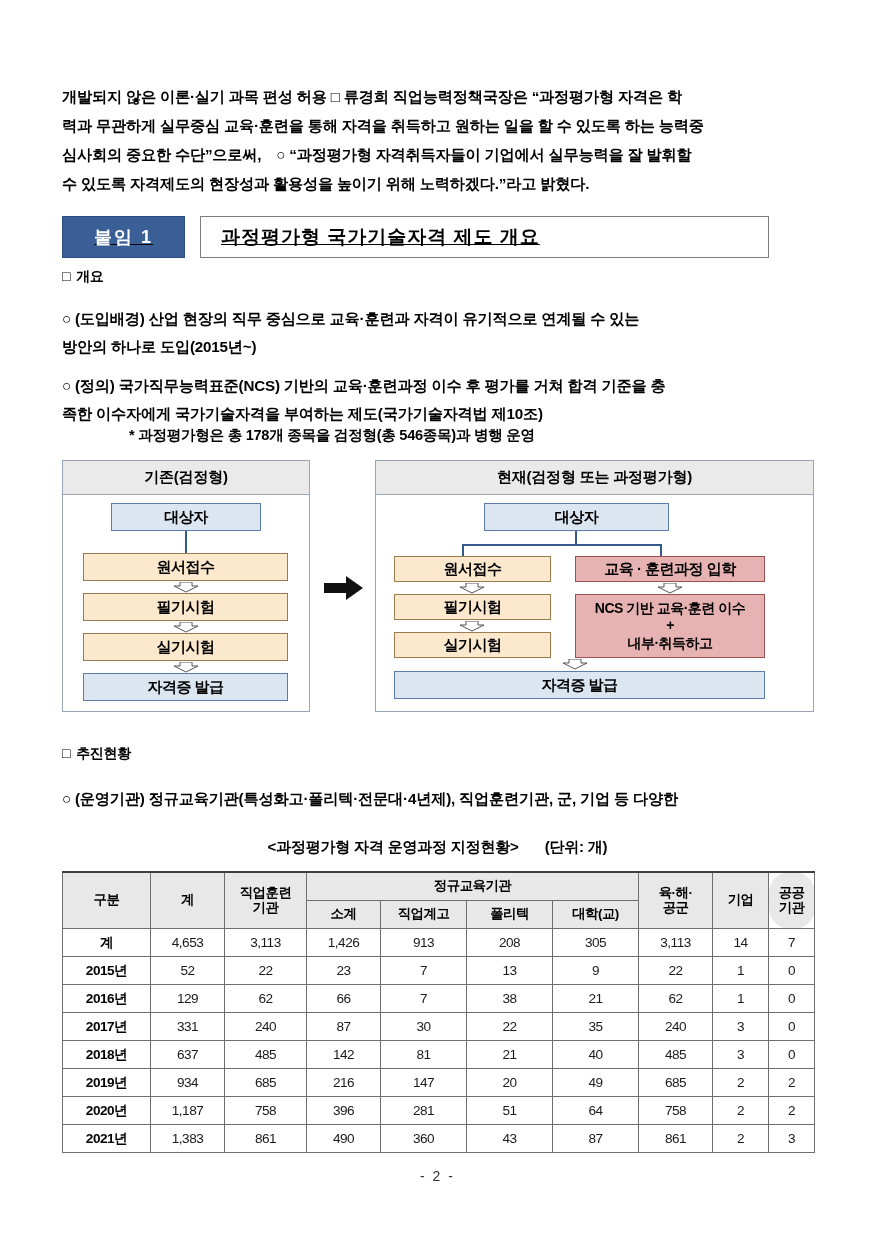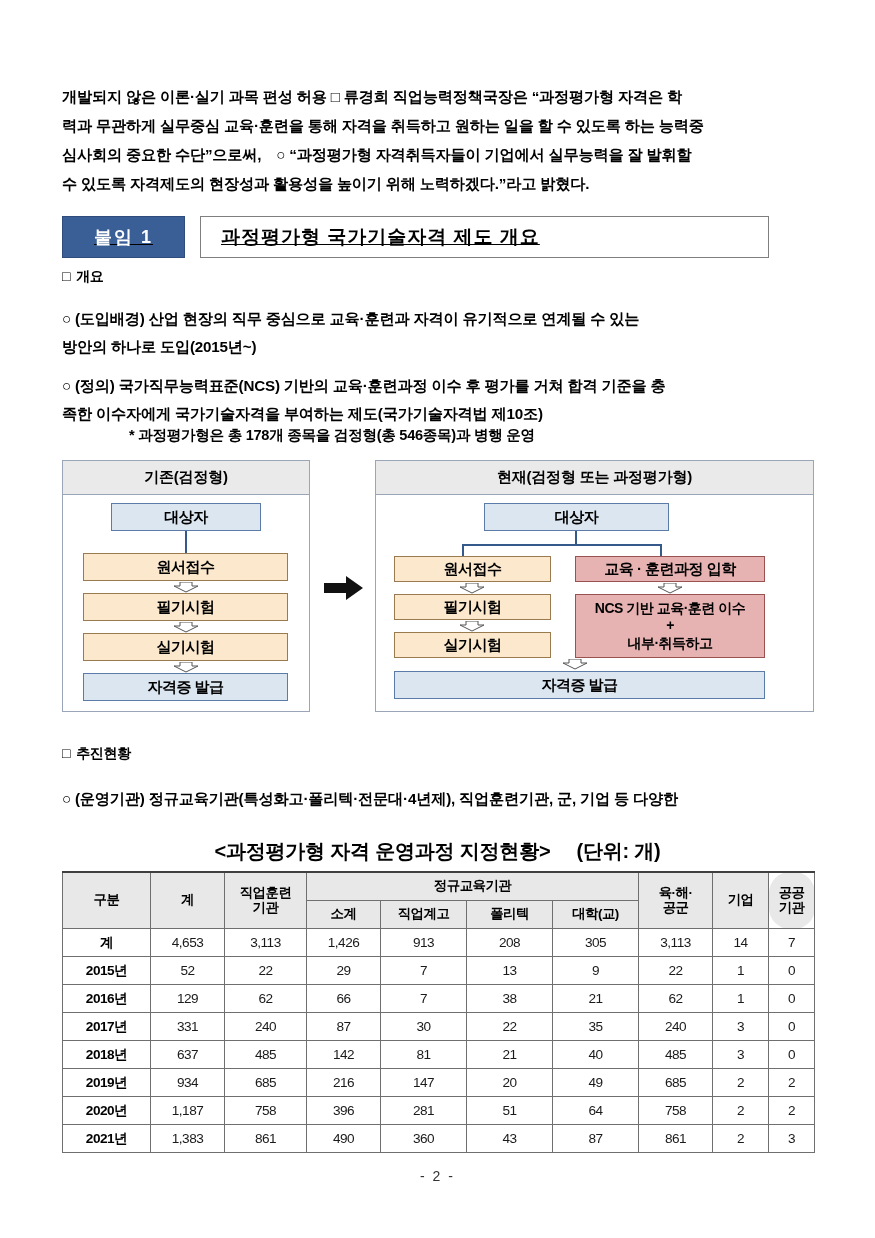--- a/index.html
+++ b/index.html
@@ -159,21 +159,21 @@
   }
   .big-arrow svg { display:block; }
 
   
   .tbl-caption {
     position: absolute;
     left: 0;
     top: 838px;
     width: 875px;
     text-align: center;
-    font-size: 20px;
+    font-size: 15px;
     font-weight: 700;
     letter-spacing: -0.2px;
   }
   .tbl-caption .unit { margin-left: 26px; font-weight: 700; }
 
   table.stat {
     position: absolute;
     left: 62px;
     top: 871px;
     width: 752px;
@@ -393,21 +393,21 @@
         <td>208</td>
         <td>305</td>
         <td>3,113</td>
         <td>14</td>
         <td>7</td>
       </tr>
       <tr>
         <td class="rowhead">2015년</td>
         <td>52</td>
         <td>22</td>
-        <td>29</td>
+        <td>23</td>
         <td>7</td>
         <td>13</td>
         <td>9</td>
         <td>22</td>
         <td>1</td>
         <td>0</td>
       </tr>
       <tr>
         <td class="rowhead">2016년</td>
         <td>129</td>

